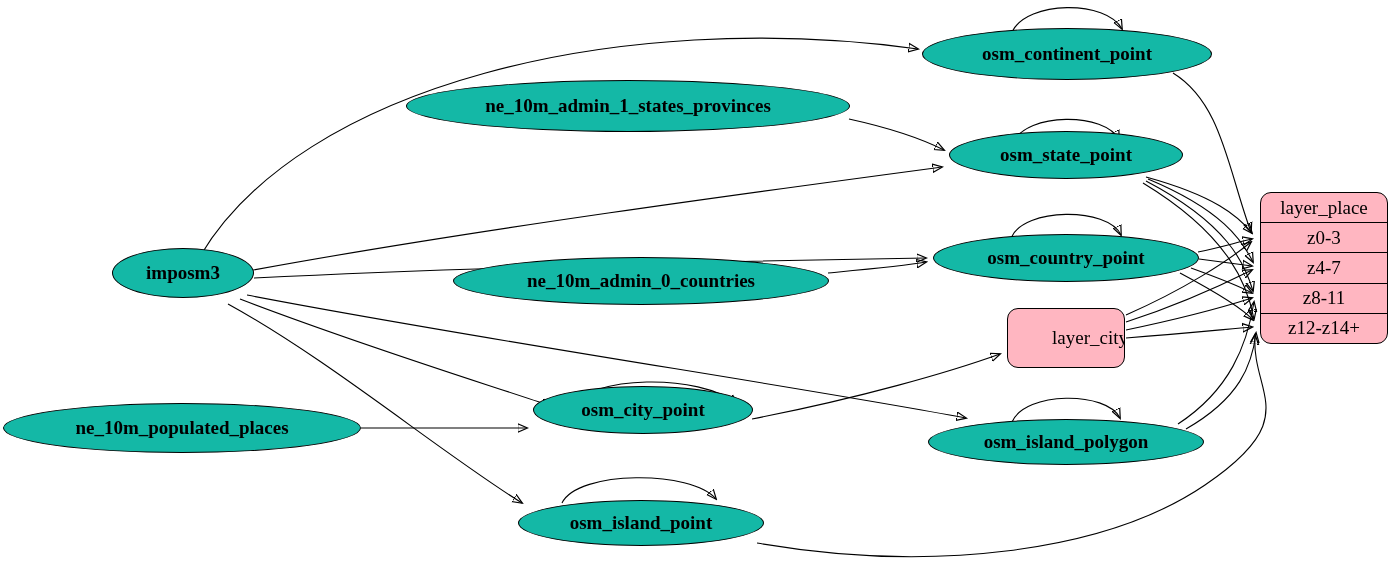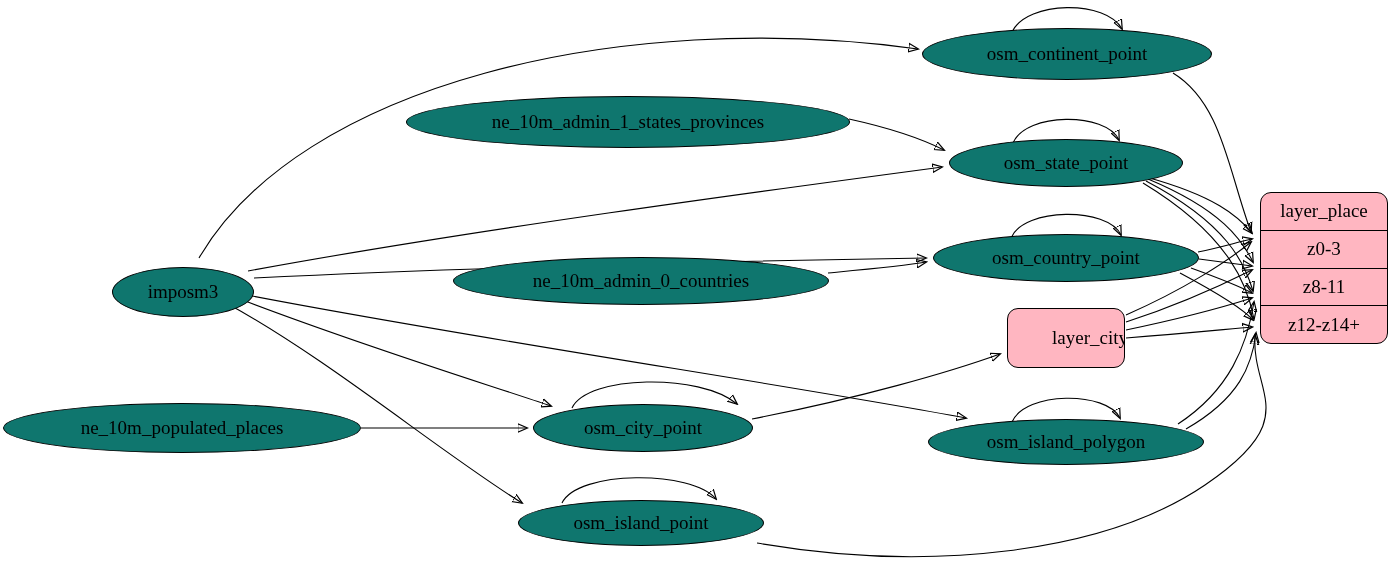--- a/index.html
+++ b/index.html
@@ -9,27 +9,28 @@
     background:#ffffff;
     font-family:"Liberation Serif","DejaVu Serif",serif;
     color:#000;
     overflow:hidden;
   }
   svg.edges{position:absolute;left:0;top:0;width:1395px;height:568px;}
   svg.edges path{fill:none;stroke:#000;stroke-width:1.1px;}
   .node{
     position:absolute;
     display:flex;align-items:center;justify-content:center;
-    background:#0f766e;
+    background:#14b8a6;
     border:1.2px solid #000;
     border-radius:50%;
     font-size:19px;
     white-space:nowrap;
     box-sizing:border-box;
     z-index:2;
+    font-weight:bold;
   }
   .record{
     position:absolute;
     background:#ffb6c1;
     border:1.4px solid #000;
     border-radius:11px;
     display:flex;flex-direction:column;
     font-size:19px;
     box-sizing:border-box;
     overflow:hidden;
@@ -85,64 +86,65 @@
     <path marker-end="url(#arrow)" d="M 1126,322 C 1188,302 1230,281 1252,270"></path>
     <path marker-end="url(#arrow)" d="M 1126,330 C 1188,317 1230,305 1252,298"></path>
     <path marker-end="url(#arrow)" d="M 1126,338 C 1190,333 1228,329 1252,327"></path>
     <path marker-end="url(#arrow)" d="M 1178,424 C 1230,390 1247,345 1254,302"></path>
     <path marker-end="url(#arrow)" d="M 1186,429 C 1240,398 1252,365 1256,333"></path>
     <path marker-end="url(#arrow)" d="M 757,543 C 930,573 1105,553 1205,485 S 1251,395 1255,335"></path>
 
     <path marker-end="url(#arrow)" d="M 752,419 C 860,398 950,372 1000,354"></path>
   </svg>
 
-  <div class="node" style="left:112px;top:267px;width:142px;height:50px;">
+  <div class="node" style="left:112px;top:248px;width:142px;height:50px;">
     <span>imposm3</span>
   </div>
 
-  <div class="node" style="left:406px;top:96px;width:444px;height:52px;">
+  <div class="node" style="left:406px;top:80px;width:444px;height:52px;">
     <span>ne_10m_admin_1_states_provinces</span>
   </div>
 
   <div class="node" style="left:453px;top:257px;width:376px;height:48px;">
     <span>ne_10m_admin_0_countries</span>
   </div>
 
   <div class="node" style="left:3px;top:403px;width:358px;height:50px;">
     <span>ne_10m_populated_places</span>
   </div>
 
   <div class="node" style="left:922px;top:28px;width:290px;height:52px;">
     <span>osm_continent_point</span>
   </div>
 
-  <div class="node" style="left:949px;top:139px;width:234px;height:48px;">
+  <div class="node" style="left:949px;top:131px;width:234px;height:48px;">
     <span>osm_state_point</span>
   </div>
 
   <div class="node" style="left:933px;top:234px;width:266px;height:48px;justify-content:center;">
     <span>osm_country_point</span>
   </div>
 
-  <div class="node" style="left:533px;top:404px;width:220px;height:48px;">
+  <div class="node" style="left:533px;top:386px;width:220px;height:48px;">
     <span>osm_city_point</span>
   </div>
 
   <div class="node" style="left:518px;top:500px;width:246px;height:46px;">
     <span>osm_island_point</span>
   </div>
 
   <div class="node" style="left:928px;top:419px;width:276px;height:46px;">
     <span>osm_island_polygon</span>
   </div>
 
   <div class="record" style="left:1007px;top:308px;width:118px;height:60px;padding-left:48px;">
     <div class="row">layer_city</div>
   </div>
 
   <div class="record" style="left:1260px;top:192px;width:128px;height:152px;">
     <div class="row">layer_place</div>
     <div class="row">z0-3</div>
+    <div class="row">z4-7</div>
     <div class="row">z8-11</div>
     <div class="row">z12-z14+</div>
   </div>
 
 </div>
 
 </body></html>

